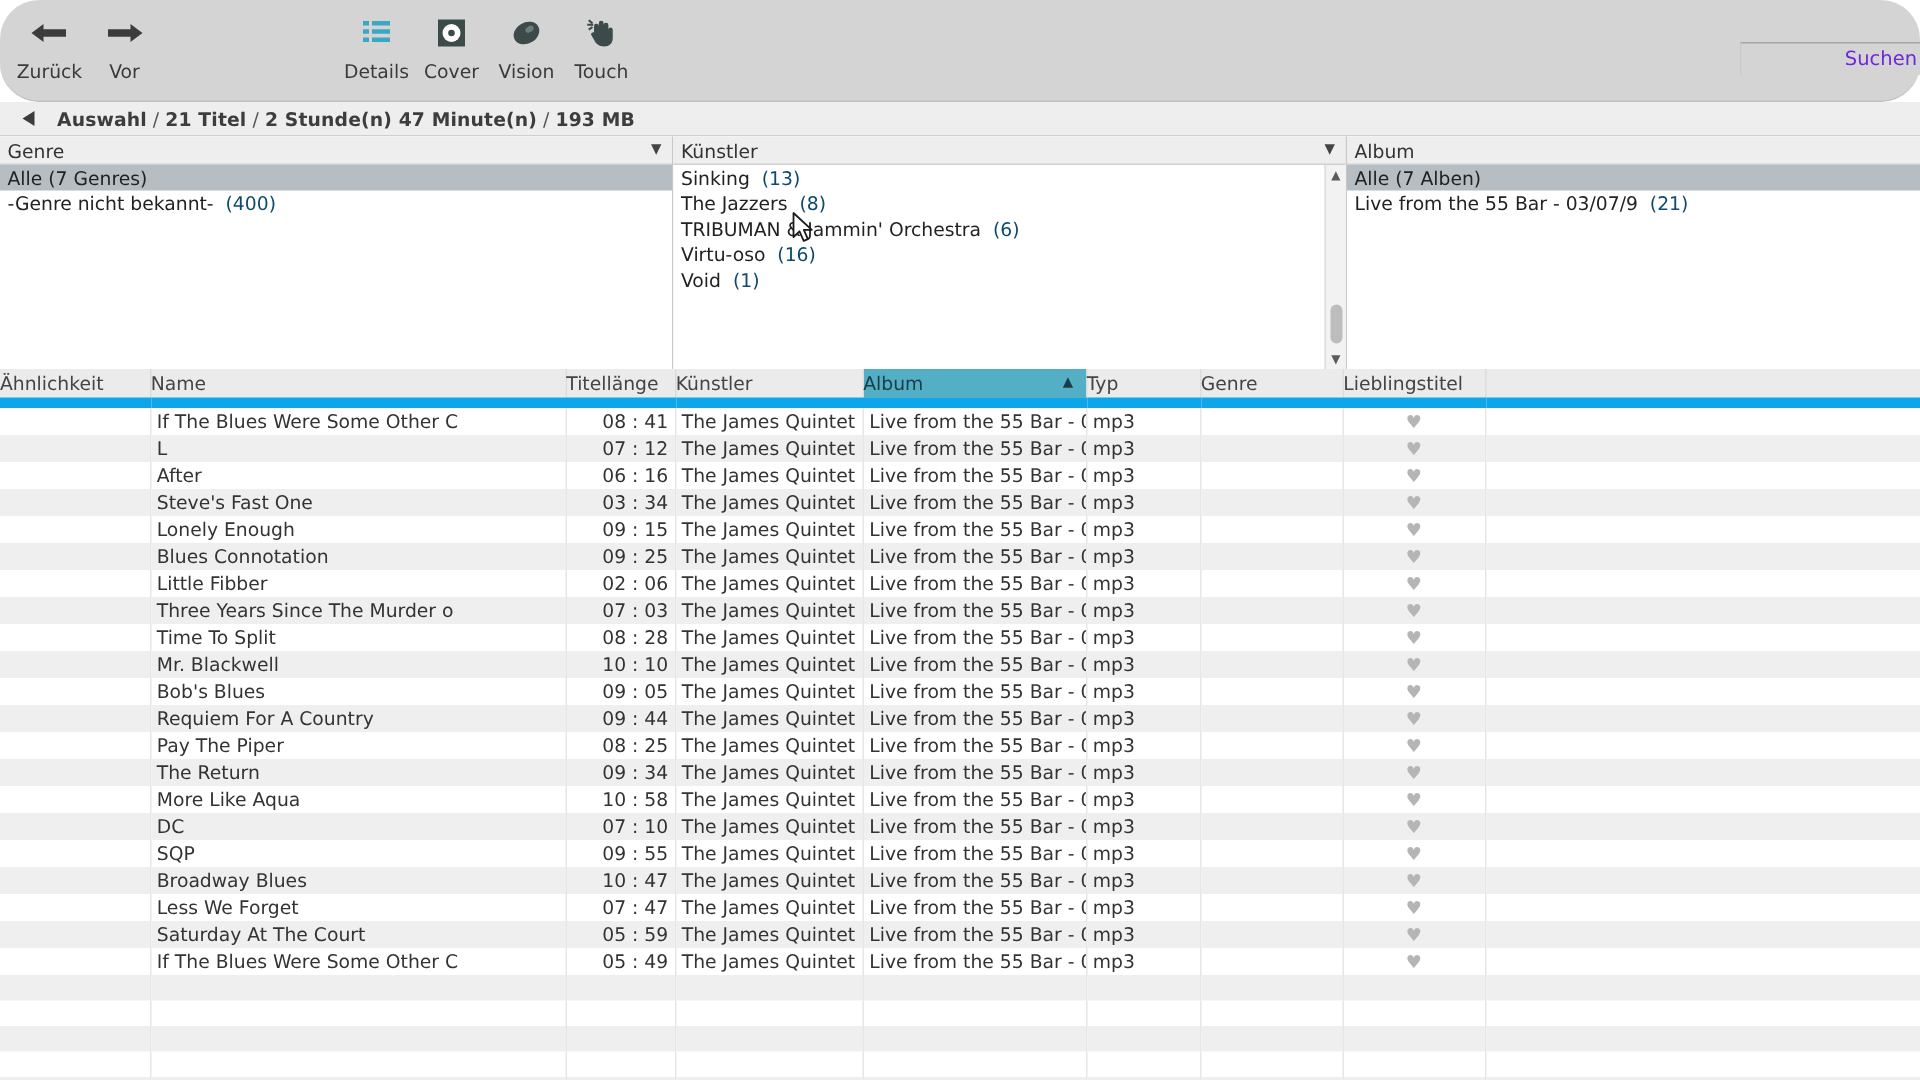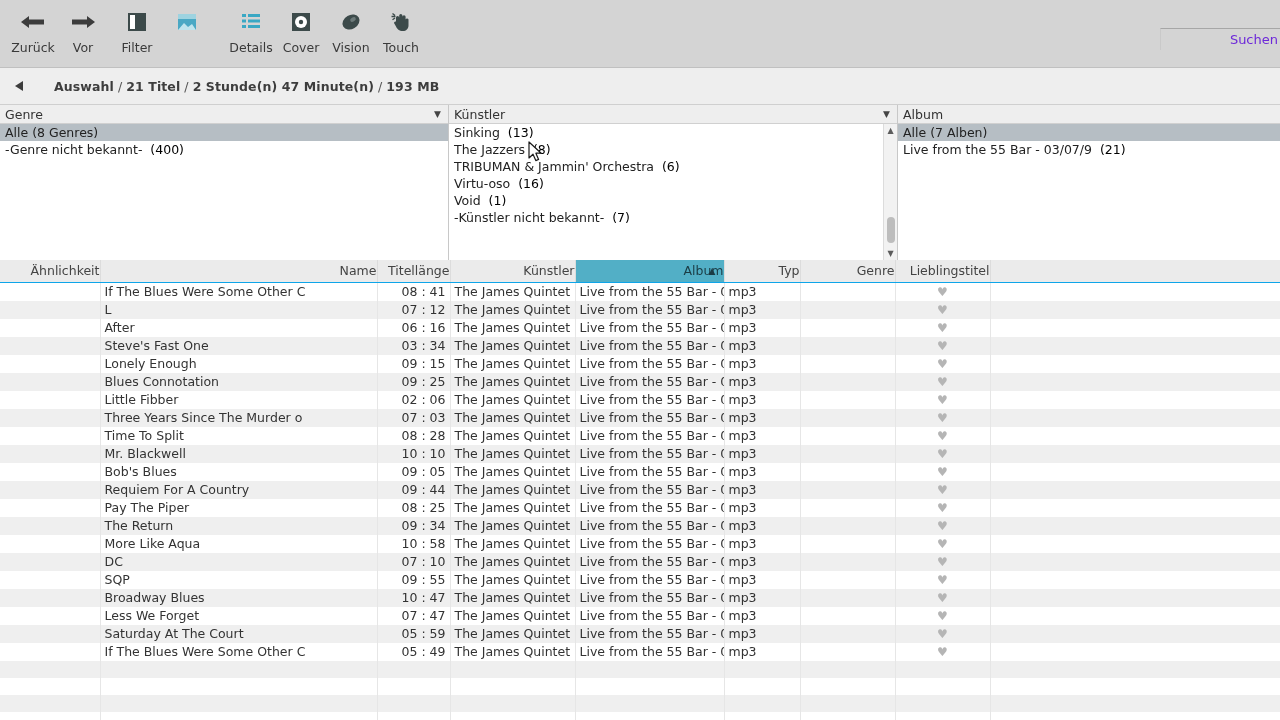--- a/index.html
+++ b/index.html
@@ -11,20 +11,21 @@
     font-family: "DejaVu Sans", "Liberation Sans", sans-serif;
     -webkit-font-smoothing: antialiased;
   }
 
   
   #toolbar {
     position: relative;
     height: 68px;
     background: #d4d4d4;
     border-bottom: 1px solid #c0c0c0;
+    border-radius: 26px;
   }
   .tb-group { position: absolute; top: 0; height: 68px; display: flex; align-items: flex-start; }
   .tb-btn {
     width: 50px; height: 64px;
     display: flex; flex-direction: column;
     align-items: center; justify-content: flex-start;
     padding-top: 8px;
     cursor: default;
   }
   .tb-ico { height: 28px; display: flex; align-items: center; justify-content: center; }
@@ -44,26 +45,25 @@
     border-top: 1px solid #a6a6a6;
     border-left: 1px solid #c9c9c9;
     background: #d4d4d4;
     display: flex; align-items: center; justify-content: flex-end;
     padding-right: 2px;
   }
   #searchbox span { font-size: 13px; color: #6d28d9; }
 
   
   #breadcrumb {
-    height: 37px;
+    height: 23px;
     background: #eeeeee;
     border-bottom: 1px solid #cfcfcf;
     display: flex; align-items: center;
     padding-left: 8px;
-    gap: 16px;
   }
   #bc-back { width: 22px; display: flex; align-items: center; justify-content: center; cursor: default; }
   #bc-text {
     font-size: 12.5px; color: #3d3d3d;
     font-weight: bold;
     letter-spacing: 0.1px;
     white-space: nowrap;
     padding-left: 8px;
   }
   #bc-text .sep { font-weight: normal; color: #555; padding: 0 4px; }
@@ -83,21 +83,21 @@
   .pane-hd .t { flex: 1; }
   .pane-hd .caret { font-size: 9px; color: #444; padding-right: 3px; }
   .pane-body { position: relative; height: 136px; overflow: hidden; background: #fff; }
   .li {
     height: 17px; line-height: 17px;
     font-size: 12.5px; color: #222;
     padding-left: 5px;
     white-space: nowrap;
     cursor: default;
   }
-  .li .cnt { color: #000000; }
+  .li .cnt { color: #0c4a6e; }
   .li.all { background: #b6bec4; }
   .li.sel { background: #52afc6; color: #0b2b33; }
 
   
   .vsb {
     position: absolute; right: 0; top: 0;
     width: 14px; height: 136px;
     background: #f2f2f2;
     border-left: 1px solid #dcdcdc;
   }
@@ -111,24 +111,24 @@
     top: 93px; height: 26px;
     background: #bdbdbd; border-radius: 4px;
   }
 
   
   #table-wrap { height: 100%; background: #fff; }
   table#tracks { width: 1280px; border-collapse: collapse; table-layout: fixed; }
   table#tracks th {
     height: 22px;
     background: #ebebeb;
-    border-bottom: 1px solid #0ea5e9;
+    border-bottom: 7px solid #0ea5e9;
     border-right: 1px solid #dcdcdc;
     font-size: 12.5px; font-weight: normal; color: #444;
-    text-align: right;
+    text-align: left;
     padding: 0;
     cursor: default;
   }
   table#tracks th.sorted { background: #52afc6; color: #1b3c45; position: relative; }
   table#tracks th.sorted .sort-ar { position: absolute; right: 8px; top: 50%; transform: translateY(-50%); font-size: 9px; }
   table#tracks td {
     height: 17px;
     font-size: 12.5px; color: #333;
     border-right: 1px solid #e6e6e6;
     padding: 0 4px;
@@ -177,41 +177,20 @@
     <div class="tb-btn">
       <div class="tb-ico">
         <svg width="26" height="18" viewBox="0 0 26 18">
             <path d="M25 9 L17 3 L17 6.5 L2 6.5 L2 11.5 L17 11.5 L17 15 Z" fill="#3c3c3c"></path>
           </svg>
       </div>
       <div class="tb-lbl">Vor</div>
     </div>
   </div>
 
-  <div class="tb-group" style="left:112px;">
-    <div class="tb-btn">
-      <div class="tb-ico">
-        <svg width="24" height="24" viewBox="0 0 24 24">
-          <rect x="3" y="3" width="18" height="18" fill="#3c4a4a"></rect>
-          <rect x="5" y="5" width="5" height="14" fill="#ffffff"></rect>
-        </svg>
-      </div>
-      <div class="tb-lbl">Filter</div>
-    </div>
-    <div class="tb-btn">
-      <div class="tb-ico">
-        <svg width="24" height="24" viewBox="0 0 24 24">
-          <rect x="3" y="4" width="18" height="16" fill="#4aa8c4"></rect>
-          <rect x="3" y="4" width="18" height="5" fill="#9ed3e0"></rect>
-          <path d="M3 20 L9 13 L13 17 L17 14 L21 20 Z" fill="#bfe4ed"></path>
-        </svg>
-      </div>
-      <div class="tb-lbl"></div>
-    </div>
-  </div>
 
   <div class="tb-group" style="left:226px;">
     <div class="tb-btn">
       <div class="tb-ico">
         <svg width="24" height="22" viewBox="0 0 24 22">
           <g fill="#3aa8c4">
             <rect x="3" y="3" width="4" height="3"></rect>
               <rect x="9" y="3" width="12" height="3"></rect>
             <rect x="3" y="8.5" width="4" height="3"></rect>
               <rect x="9" y="8.5" width="12" height="3"></rect>
@@ -266,36 +245,35 @@
   <div id="bc-text"><span>Auswahl</span><span class="sep">/</span><span>21 Titel</span><span class="sep">/</span><span>2 Stunde(n) 47 Minute(n)</span><span class="sep">/</span><span>193 MB</span></div>
 </div>
 
 <div id="panes">
     <div class="pane" style="width: 449px;">
       <div class="pane-hd">
         <span class="t">Genre</span>
         <span class="caret">▼</span>
       </div>
       <div class="pane-body">
-        <div class="li all"><span>Alle (8 Genres)</span></div>
+        <div class="li all"><span>Alle (7 Genres)</span></div>
         <div class="li"><span>-Genre nicht bekannt-</span><span class="cnt">&nbsp;&nbsp;(400)</span></div>
       </div>
     </div>
     <div class="pane" style="width: 449px;">
       <div class="pane-hd">
         <span class="t">Künstler</span>
         <span class="caret">▼</span>
       </div>
       <div class="pane-body">
         <div class="li"><span>Sinking</span><span class="cnt">&nbsp;&nbsp;(13)</span></div>
         <div class="li"><span>The Jazzers</span><span class="cnt">&nbsp;&nbsp;(8)</span></div>
         <div class="li"><span>TRIBUMAN &amp; Jammin' Orchestra</span><span class="cnt">&nbsp;&nbsp;(6)</span></div>
         <div class="li"><span>Virtu-oso</span><span class="cnt">&nbsp;&nbsp;(16)</span></div>
         <div class="li"><span>Void</span><span class="cnt">&nbsp;&nbsp;(1)</span></div>
-        <div class="li"><span>-Künstler nicht bekannt-</span><span class="cnt">&nbsp;&nbsp;(7)</span></div>
         <div class="vsb">
           <div class="arw">▲</div>
           <div class="thumb"></div>
           <div class="arw dn">▼</div>
         </div>
       </div>
     </div>
     <div class="pane" style="width: 382px;">
       <div class="pane-hd">
         <span class="t">Album</span>

